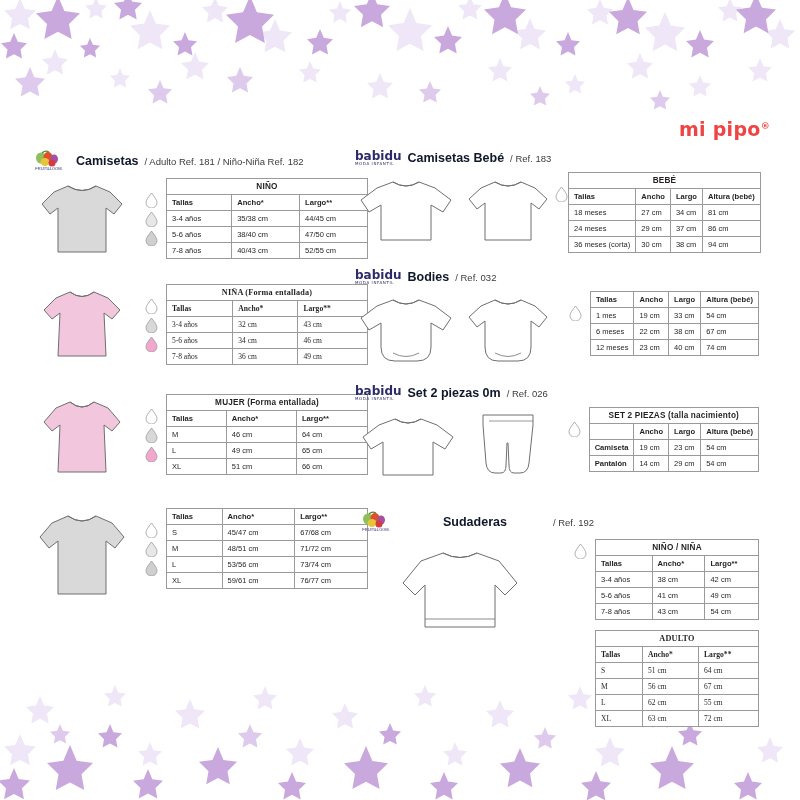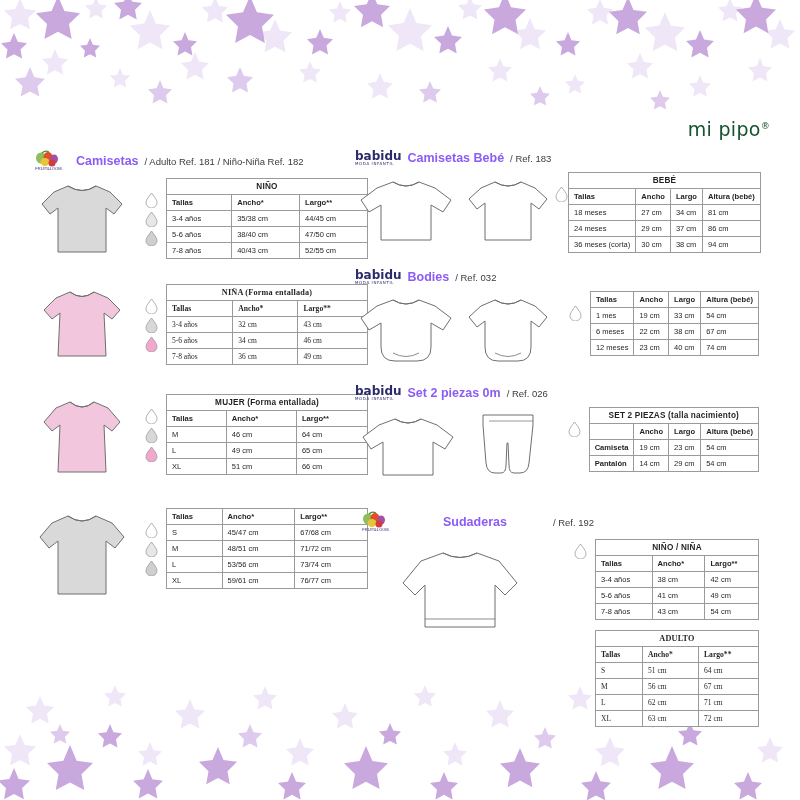--- a/index.html
+++ b/index.html
@@ -12,30 +12,30 @@
     overflow:hidden;
   }
   
   .star-band{position:absolute;left:0;width:800px;overflow:hidden;pointer-events:none;}
   .star-band.top{top:0;height:120px;}
   .star-band.bottom{bottom:0;height:120px;}
   
   .brand{
     position:absolute;right:30px;top:118px;
     font-family:"DejaVu Sans", sans-serif;
-    font-size:19px;font-weight:normal;color:#14532d;letter-spacing:.3px;
+    font-size:19px;font-weight:bold;color:#ef4444;letter-spacing:.3px;
   }
   .brand .reg{font-size:9px;vertical-align:super;}
   
   .col{position:absolute;top:150px;}
   .col.left{left:28px;width:340px;}
   .col.right{left:355px;width:404px;}
   
   .sec-head{display:flex;align-items:center;gap:6px;margin-bottom:6px;}
-  .sec-title{color:#8b5cf6;font-size:12.5px;font-weight:bold;}
+  .sec-title{color:#0f172a;font-size:12.5px;font-weight:bold;}
   .sec-sub{color:#3b3b3b;font-size:9.5px;text-align:right;}
   .logo-fruit{width:42px;height:22px;position:relative;display:inline-block;}
   .logo-babidu{font-family:"DejaVu Sans",sans-serif;font-weight:bold;font-size:12px;color:#2b2b6b;line-height:1;}
   .logo-babidu small{display:block;font-size:4px;letter-spacing:.6px;color:#2b2b6b;font-weight:normal;}
   
   .block{position:relative;margin-bottom:10px;}
   .row{display:flex;align-items:flex-start;}
   .garment{width:108px;display:flex;justify-content:center;}
   .drops{width:30px;display:flex;flex-direction:column;align-items:center;justify-content:center;gap:3px;padding-top:14px;}
   .drop svg{display:block;}
@@ -676,21 +676,21 @@
                 <td>64 cm</td>
               </tr>
           <tr>
                 <td>M</td>
                 <td>56 cm</td>
                 <td>67 cm</td>
               </tr>
           <tr>
                 <td>L</td>
                 <td>62 cm</td>
-                <td>71 cm</td>
+                <td>55 cm</td>
               </tr>
           <tr>
                 <td>XL</td>
                 <td>63 cm</td>
                 <td>72 cm</td>
               </tr>
         </tbody>
           </table>
       </div>
     </div>

